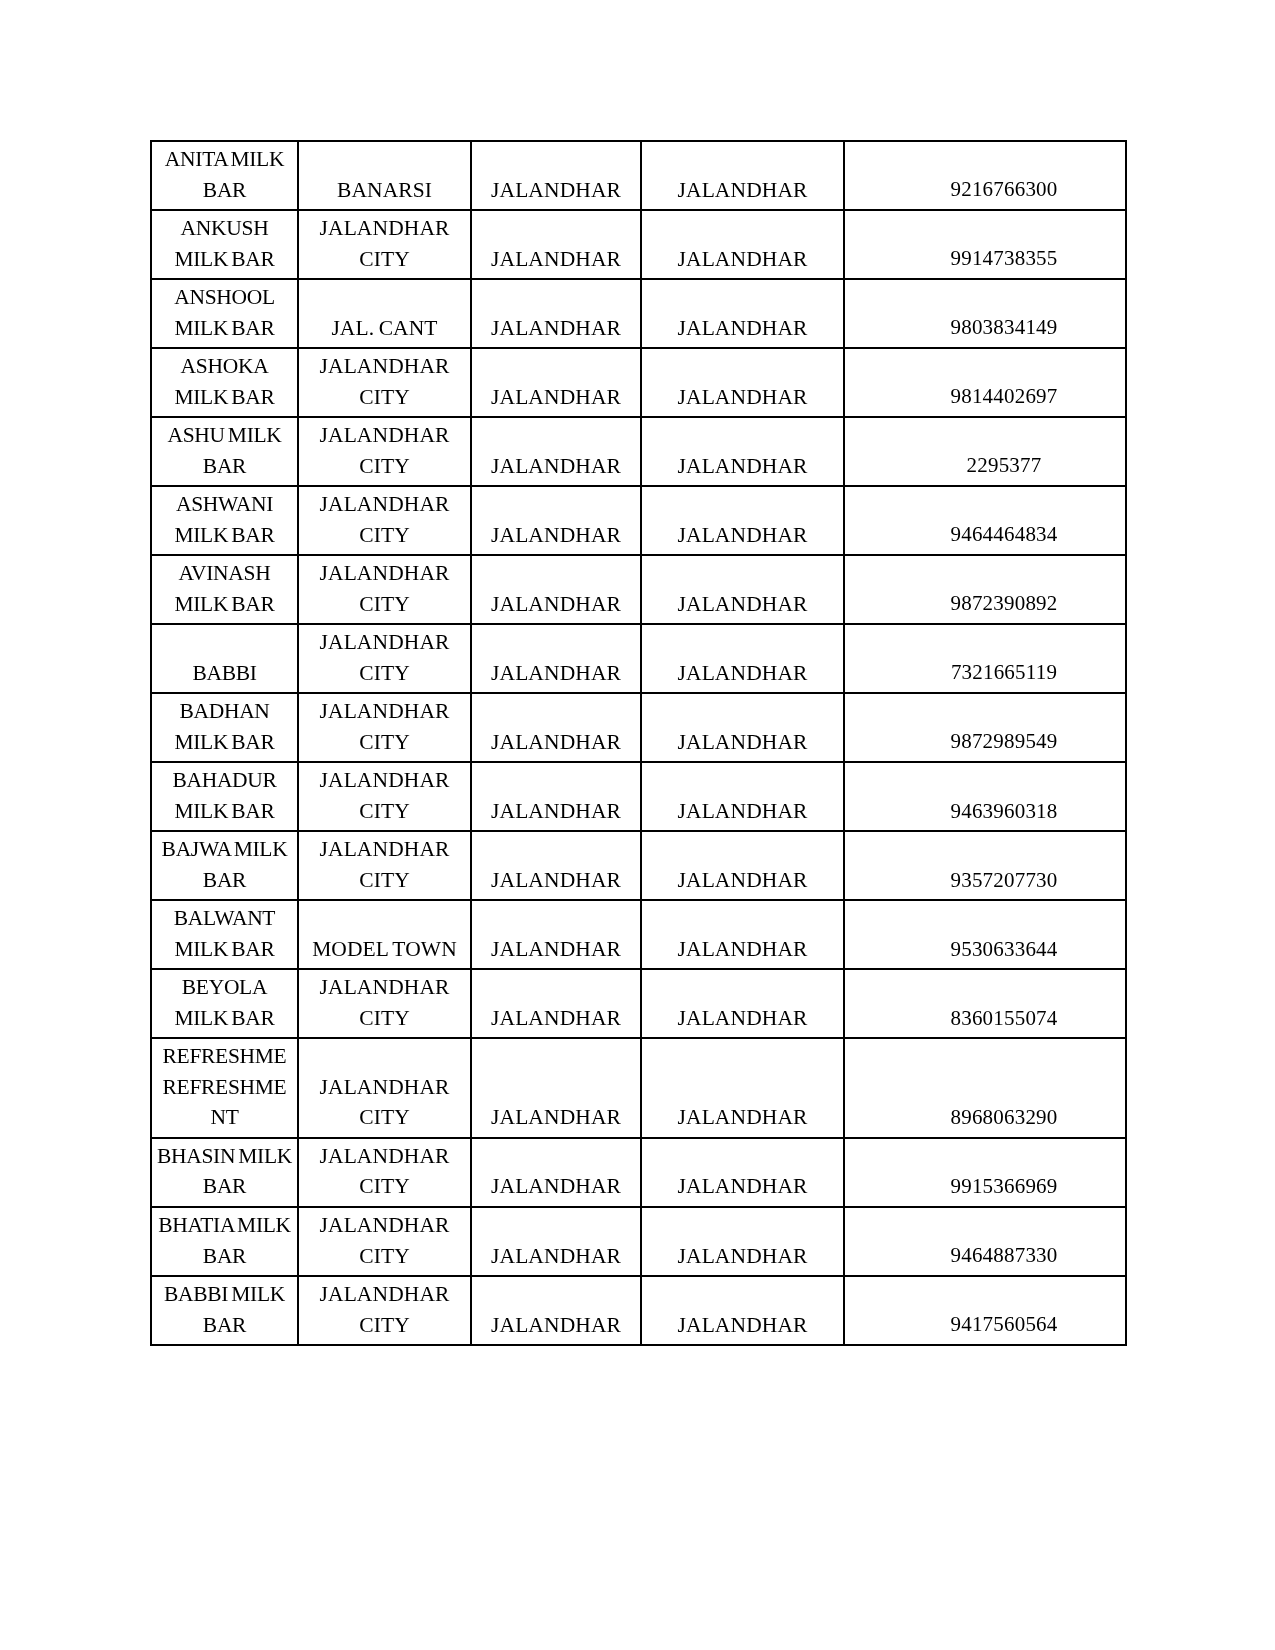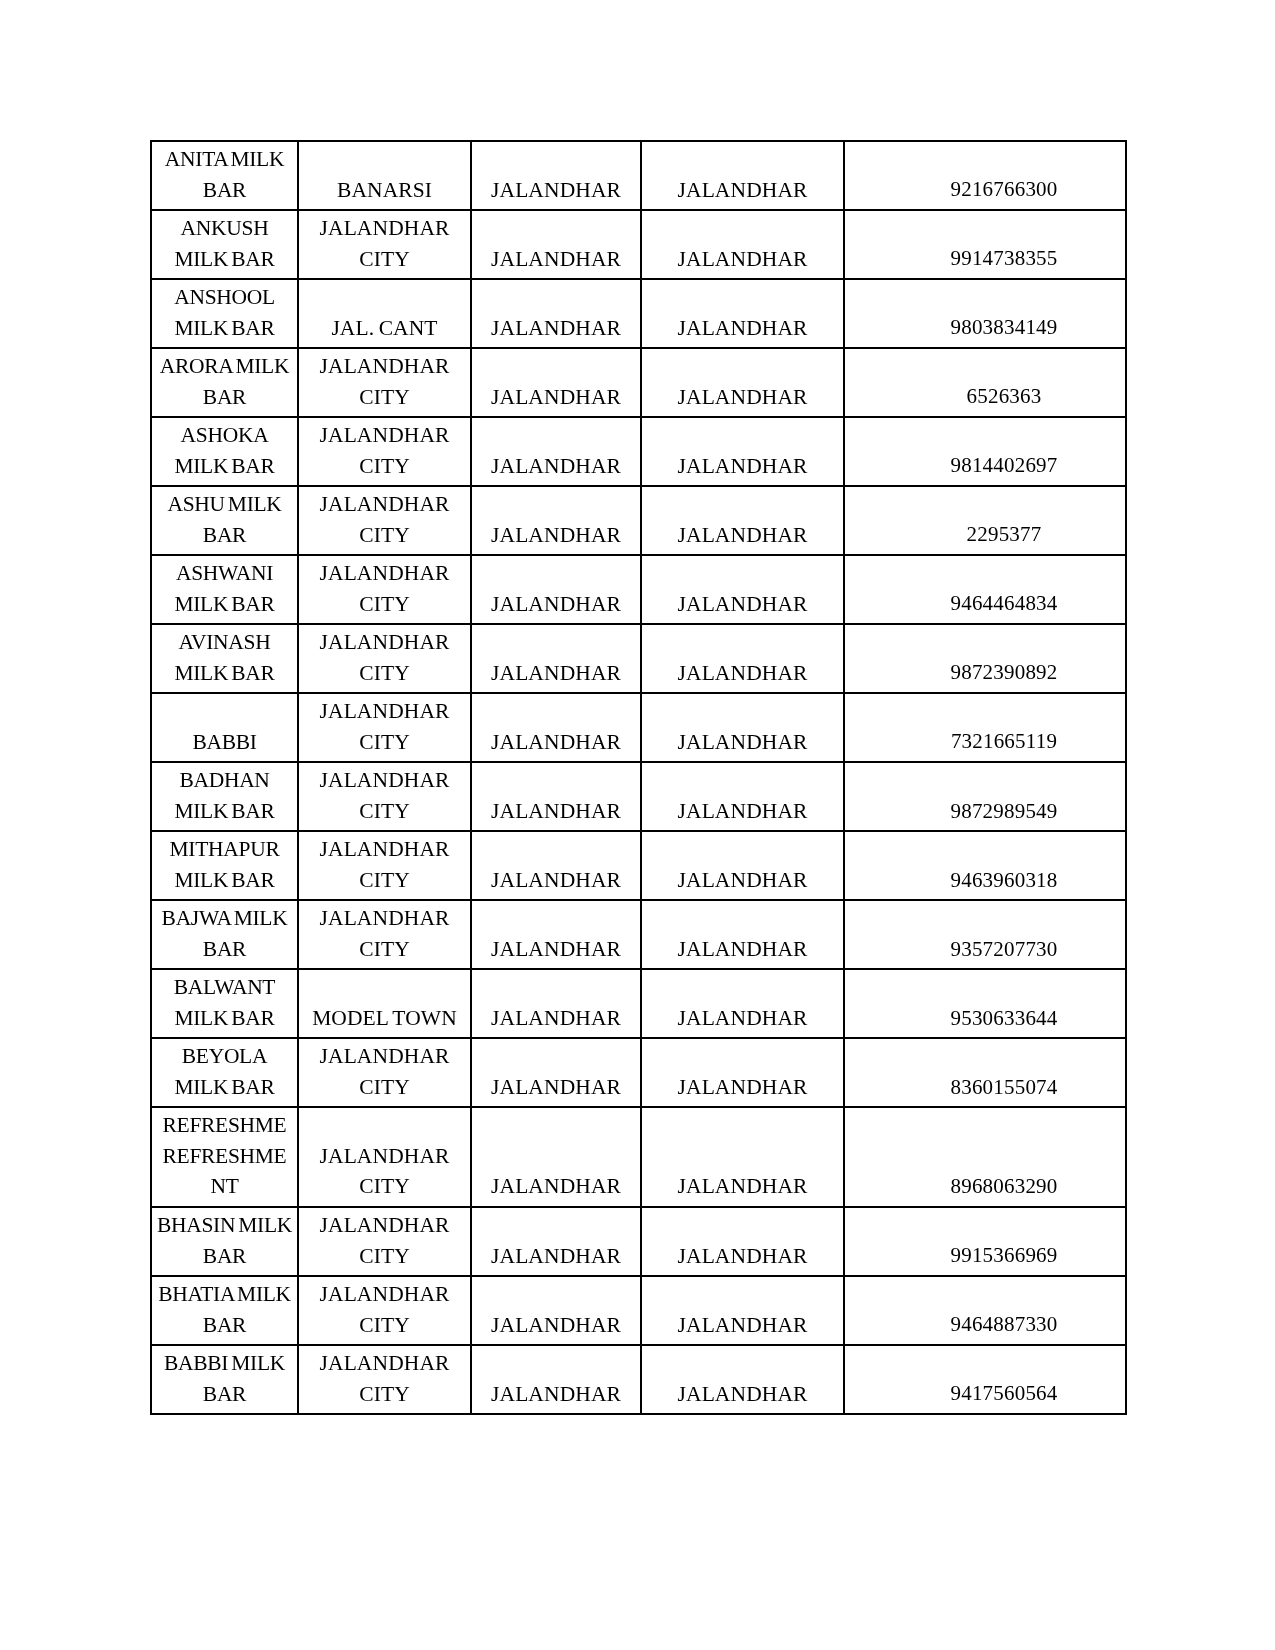--- a/index.html
+++ b/index.html
@@ -117,33 +117,20 @@
           <td class="cell-locality">
             <span class="brk">&nbsp;</span>
             <span class="brk">JAL. CANT</span>
           </td>
           <td class="cell-district">JALANDHAR</td>
           <td class="cell-region">JALANDHAR</td>
           <td class="cell-phone">9803834149</td>
         </tr>
         <tr>
           <td class="cell-name">
-            <span class="brk">ARORA MILK</span>
-            <span class="brk">BAR</span>
-          </td>
-          <td class="cell-locality">
-            <span class="brk">JALANDHAR</span>
-            <span class="brk">CITY</span>
-          </td>
-          <td class="cell-district">JALANDHAR</td>
-          <td class="cell-region">JALANDHAR</td>
-          <td class="cell-phone">6526363</td>
-        </tr>
-        <tr>
-          <td class="cell-name">
             <span class="brk">ASHOKA</span>
             <span class="brk">MILK BAR</span>
           </td>
           <td class="cell-locality">
             <span class="brk">JALANDHAR</span>
             <span class="brk">CITY</span>
           </td>
           <td class="cell-district">JALANDHAR</td>
           <td class="cell-region">JALANDHAR</td>
           <td class="cell-phone">9814402697</td>
@@ -208,21 +195,21 @@
           <td class="cell-locality">
             <span class="brk">JALANDHAR</span>
             <span class="brk">CITY</span>
           </td>
           <td class="cell-district">JALANDHAR</td>
           <td class="cell-region">JALANDHAR</td>
           <td class="cell-phone">9872989549</td>
         </tr>
         <tr>
           <td class="cell-name">
-            <span class="brk">MITHAPUR</span>
+            <span class="brk">BAHADUR</span>
             <span class="brk">MILK BAR</span>
           </td>
           <td class="cell-locality">
             <span class="brk">JALANDHAR</span>
             <span class="brk">CITY</span>
           </td>
           <td class="cell-district">JALANDHAR</td>
           <td class="cell-region">JALANDHAR</td>
           <td class="cell-phone">9463960318</td>
         </tr>

